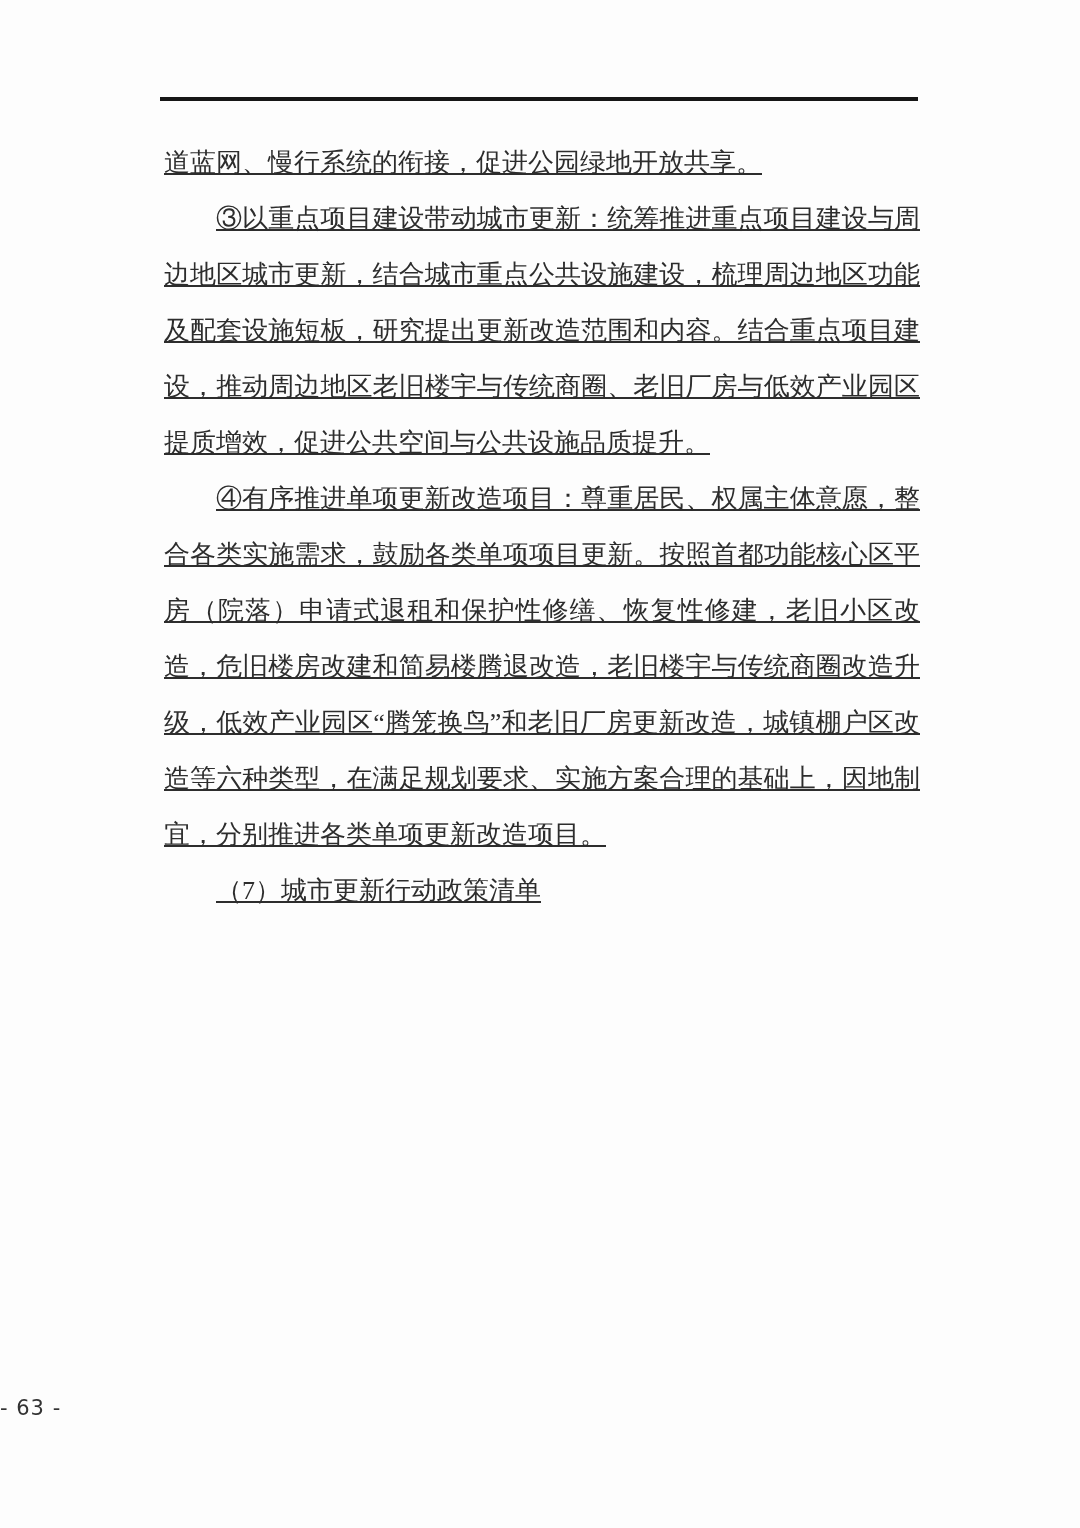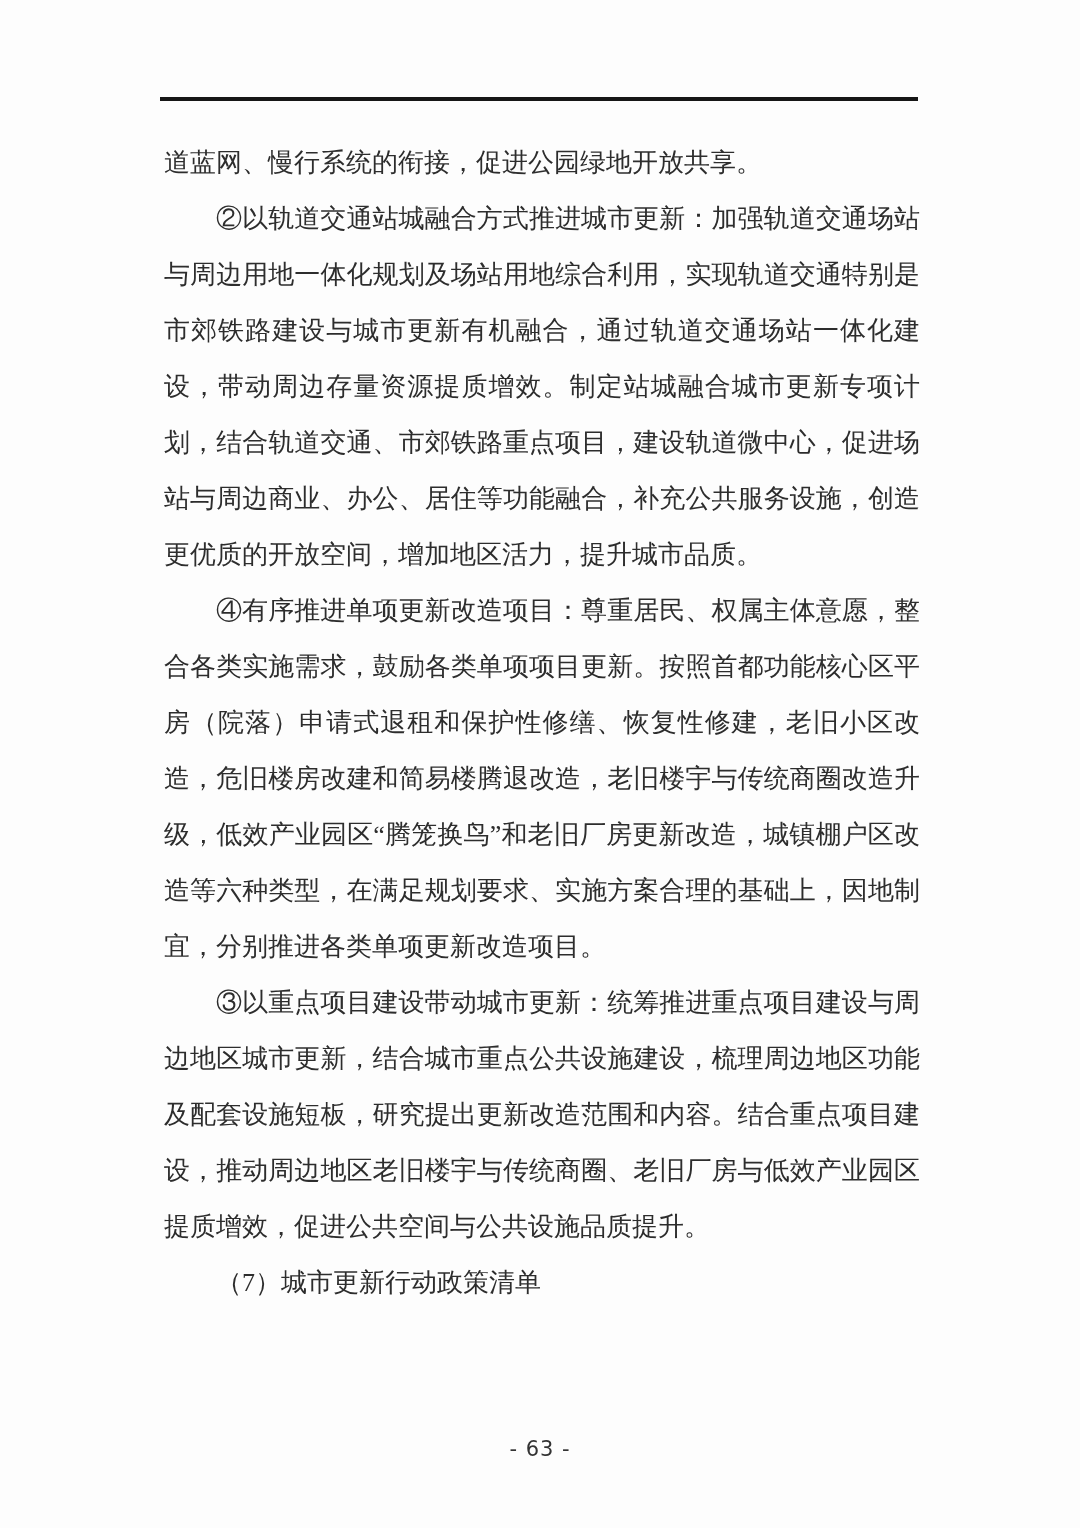--- a/index.html
+++ b/index.html
@@ -28,52 +28,50 @@
     position: absolute;
     left: 164px;
     top: 135px;
     width: 756px;
     font-size: 26px;
     line-height: 56px;
     text-align: justify;
     text-justify: inter-ideograph;
     word-break: normal;
     overflow-wrap: break-word;
+    text-decoration: underline;
   }
   .para {
     margin: 0;
     padding: 0;
     text-indent: 2em;
   }
   .para.no-indent {
     text-indent: 0;
   }
   .page-footer {
     position: absolute;
     left: 0;
     top: 1396px;
     width: 1080px;
-    text-align: center;
     font-family: "DejaVu Sans", "Liberation Sans", sans-serif;
     font-size: 21px;
     color: #333333;
     letter-spacing: 1px;
-    margin-top: 41px;
   }
 </style>
 </head>
 <body>
 
 <div class="page">
 
   <div class="header-rule"></div>
 
   <div class="body-text">
     <p class="para no-indent">道蓝网、慢行系统的衔接，促进公园绿地开放共享。</p>
-    <p class="para">②以轨道交通站城融合方式推进城市更新：加强轨道交通场站与周边用地一体化规划及场站用地综合利用，实现轨道交通特别是市郊铁路建设与城市更新有机融合，通过轨道交通场站一体化建设，带动周边存量资源提质增效。制定站城融合城市更新专项计划，结合轨道交通、市郊铁路重点项目，建设轨道微中心，促进场站与周边商业、办公、居住等功能融合，补充公共服务设施，创造更优质的开放空间，增加地区活力，提升城市品质。</p>
+    <p class="para">③以重点项目建设带动城市更新：统筹推进重点项目建设与周边地区城市更新，结合城市重点公共设施建设，梳理周边地区功能及配套设施短板，研究提出更新改造范围和内容。结合重点项目建设，推动周边地区老旧楼宇与传统商圈、老旧厂房与低效产业园区提质增效，促进公共空间与公共设施品质提升。</p>
     <p class="para">④有序推进单项更新改造项目：尊重居民、权属主体意愿，整合各类实施需求，鼓励各类单项项目更新。按照首都功能核心区平房（院落）申请式退租和保护性修缮、恢复性修建，老旧小区改造，危旧楼房改建和简易楼腾退改造，老旧楼宇与传统商圈改造升级，低效产业园区“腾笼换鸟”和老旧厂房更新改造，城镇棚户区改造等六种类型，在满足规划要求、实施方案合理的基础上，因地制宜，分别推进各类单项更新改造项目。</p>
-    <p class="para">③以重点项目建设带动城市更新：统筹推进重点项目建设与周边地区城市更新，结合城市重点公共设施建设，梳理周边地区功能及配套设施短板，研究提出更新改造范围和内容。结合重点项目建设，推动周边地区老旧楼宇与传统商圈、老旧厂房与低效产业园区提质增效，促进公共空间与公共设施品质提升。</p>
     <p class="para">（7）城市更新行动政策清单</p>
   </div>
 
   <div class="page-footer">- 63 -</div>
 
 </div>
 
 </body></html>

